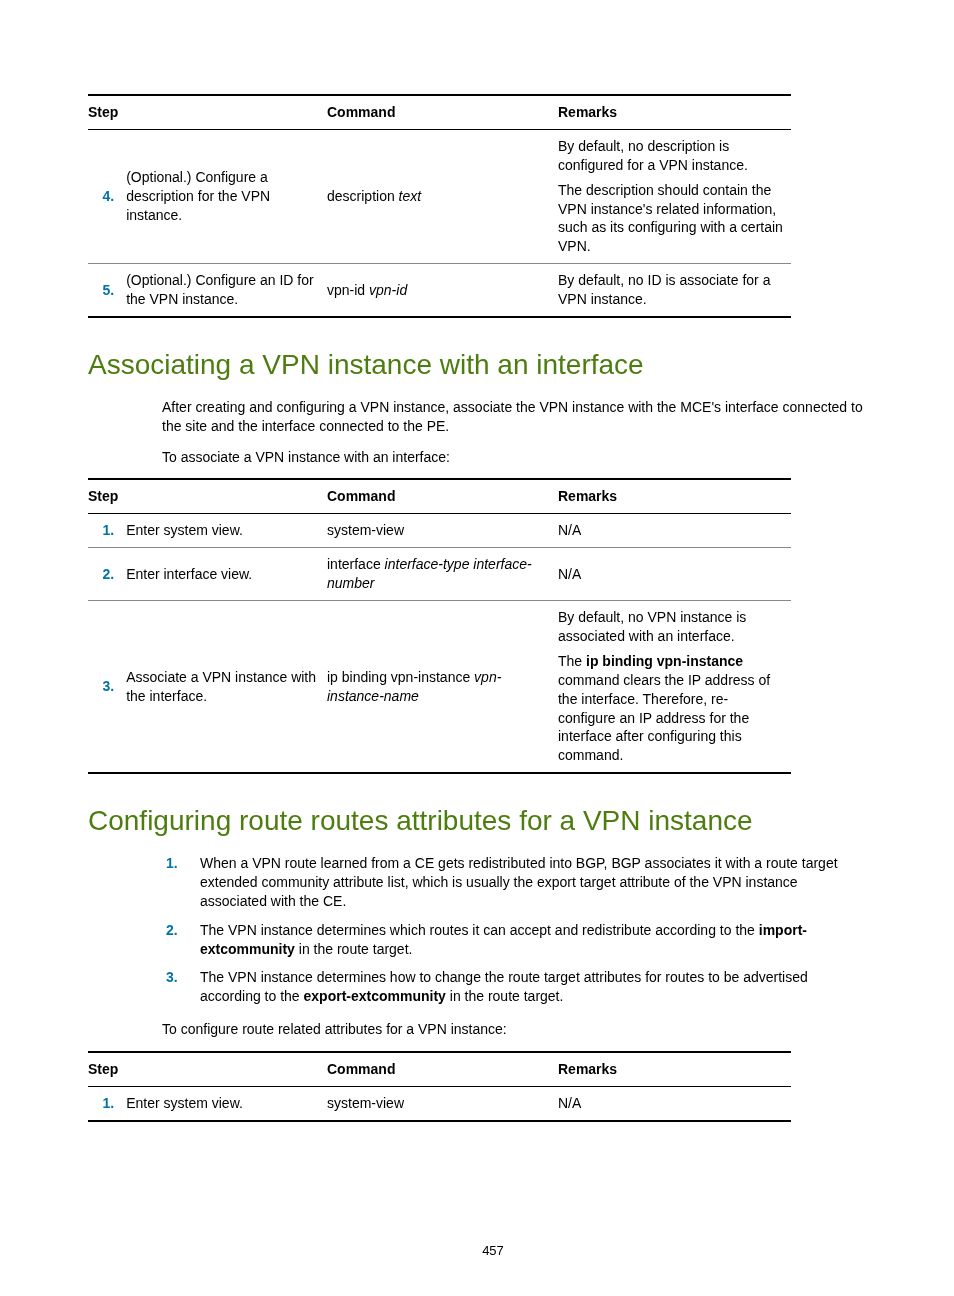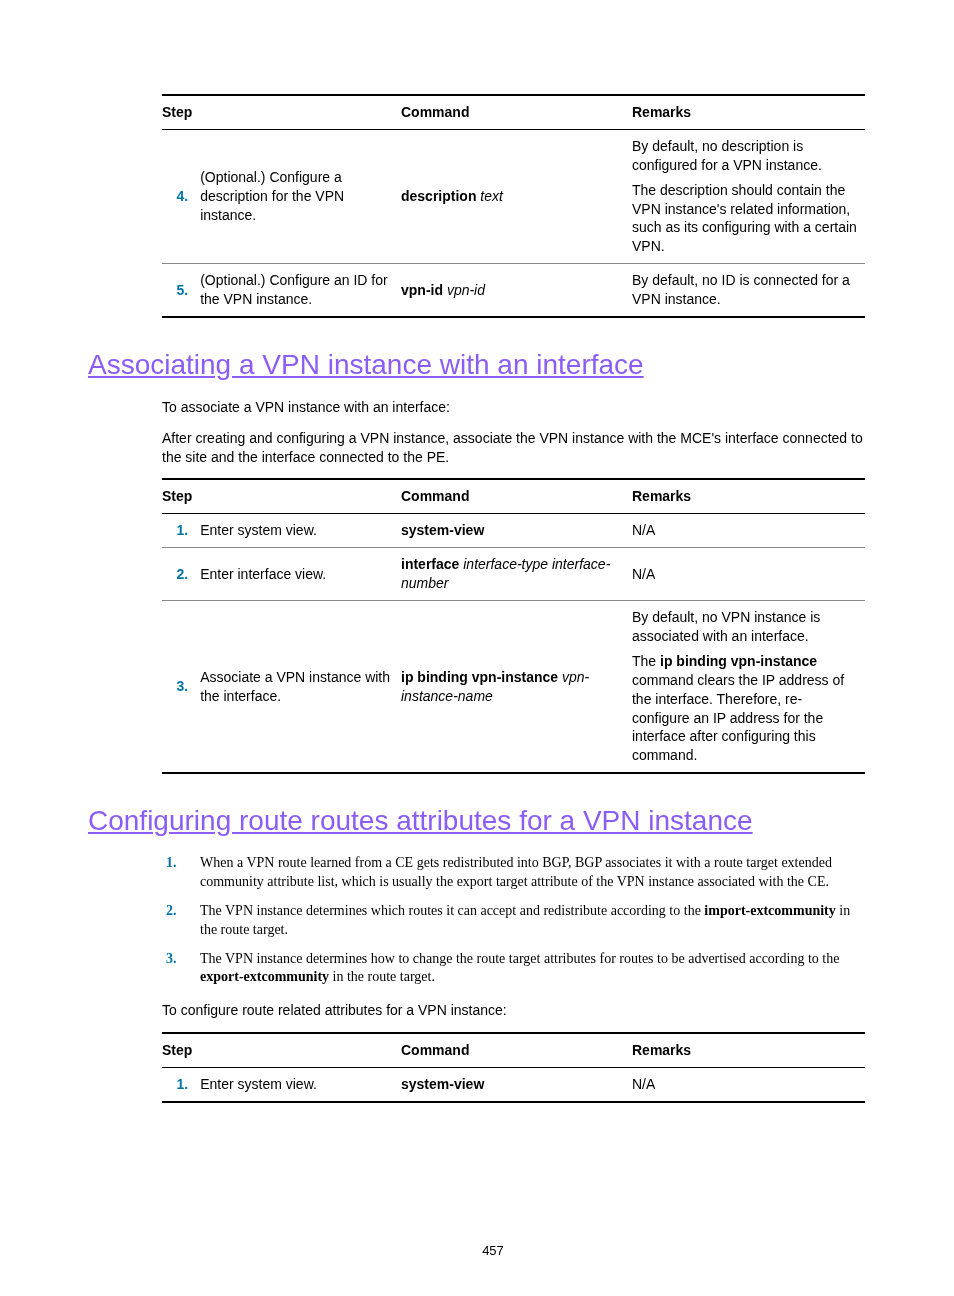--- a/index.html
+++ b/index.html
@@ -12,32 +12,30 @@
     line-height: 1.35;
   }
   .page {
     width: 954px;
     min-height: 1296px;
     padding: 90px 88px 40px 88px;
     box-sizing: border-box;
     position: relative;
   }
   h2.section {
-    color: #8b5cf6;
+    color: #4d7c0f;
     font-weight: 400;
     font-size: 28px;
     margin: 28px 0 14px 0;
-    text-decoration: underline;
   }
   .body-text {
     margin: 0 0 12px 74px;
   }
   table.steps {
     width: 703px;
-    margin-left: 74px;
     border-collapse: collapse;
     margin-top: 4px;
     margin-bottom: 14px;
   }
   table.steps thead tr {
     border-top: 2px solid #000;
     border-bottom: 1.5px solid #000;
   }
   table.steps tbody {
     border-bottom: 2px solid #000;
@@ -59,37 +57,36 @@
   .col-num   { width: 38px; }
   .col-step  { width: 200px; }
   .col-cmd   { width: 230px; }
   .col-rem   { width: 232px; }
   .num-cell {
     color: #0073a8;
     font-weight: 700;
     text-align: right;
     padding-right: 12px !important;
   }
-  .cmd-bold { font-weight: 700; }
+  .cmd-bold { font-weight: 400; }
   .cmd-ital { font-style: italic; }
   .remark-block { margin: 0 0 6px 0; }
   .remark-block:last-child { margin-bottom: 0; }
 
   ol.proc {
     margin: 0 0 14px 74px;
     padding-left: 32px;
     counter-reset: item;
     list-style: none;
   }
   ol.proc > li {
     counter-increment: item;
     position: relative;
     margin: 0 0 10px 0;
     padding-left: 6px;
-    font-family: Liberation Serif, serif;
   }
   ol.proc > li::before {
     content: counter(item) ".";
     position: absolute;
     left: -28px;
     color: #0073a8;
     font-weight: 700;
   }
   .page-num {
     position: absolute;
@@ -128,29 +125,29 @@
         <td>
           <div class="remark-block">By default, no description is configured for a VPN instance.</div>
           <div class="remark-block">The description should contain the VPN instance's related information, such as its configuring with a certain VPN.</div>
         </td>
       </tr>
       <tr>
         <td class="num-cell">5.</td>
         <td>(Optional.) Configure an ID for the VPN instance.</td>
         <td><span class="cmd-bold">vpn-id</span><span class="cmd-ital"> vpn-id</span></td>
         <td>
-          <div class="remark-block">By default, no ID is connected for a VPN instance.</div>
+          <div class="remark-block">By default, no ID is associate for a VPN instance.</div>
         </td>
       </tr>
     </tbody>
   </table>
 
   <h2 class="section">Associating a VPN instance with an interface</h2>
+  <p class="body-text">After creating and configuring a VPN instance, associate the VPN instance with the MCE's interface connected to the site and the interface connected to the PE.</p>
   <p class="body-text">To associate a VPN instance with an interface:</p>
-  <p class="body-text">After creating and configuring a VPN instance, associate the VPN instance with the MCE's interface connected to the site and the interface connected to the PE.</p>
 
   <table class="steps">
     <colgroup>
         <col class="col-num">
         <col class="col-step">
         <col class="col-cmd">
         <col class="col-rem">
       </colgroup>
     <thead>
       <tr>

